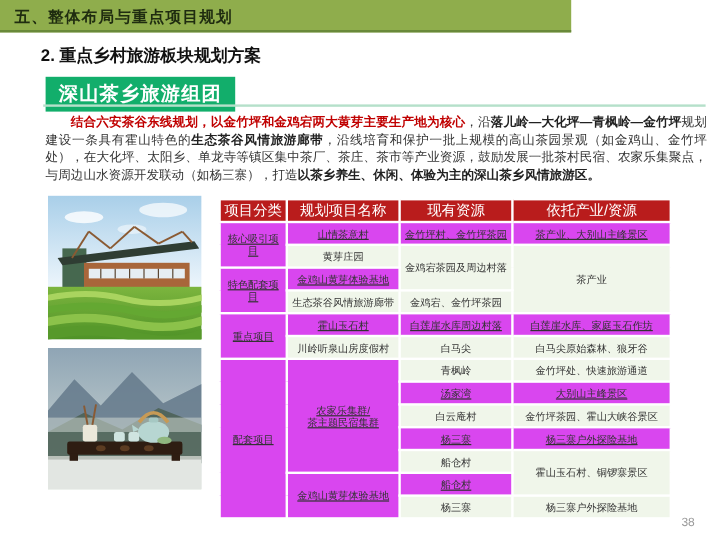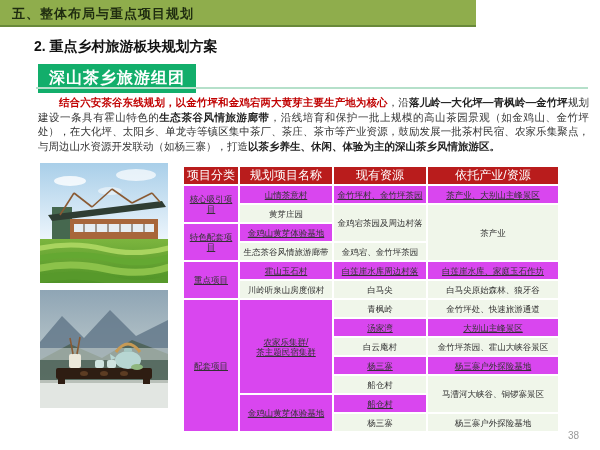--- a/index.html
+++ b/index.html
@@ -219,21 +219,21 @@
       <tr>
         <td class="w">白云庵村</td>
         <td class="w">金竹坪茶园、霍山大峡谷景区</td>
       </tr>
       <tr>
         <td class="g">杨三寨</td>
         <td class="g">杨三寨户外探险基地</td>
       </tr>
       <tr>
         <td class="w">船仓村</td>
-        <td rowspan="2" class="w">马漕河大峡谷、铜锣寨景区</td>
+        <td rowspan="2" class="w">霍山玉石村、铜锣寨景区</td>
       </tr>
       <tr>
         <td rowspan="2" class="g">金鸡山黄芽体验基地</td>
         <td class="g">船仓村</td>
       </tr>
       <tr>
         <td class="w">杨三寨</td>
         <td class="w">杨三寨户外探险基地</td>
       </tr>
     </tbody>

